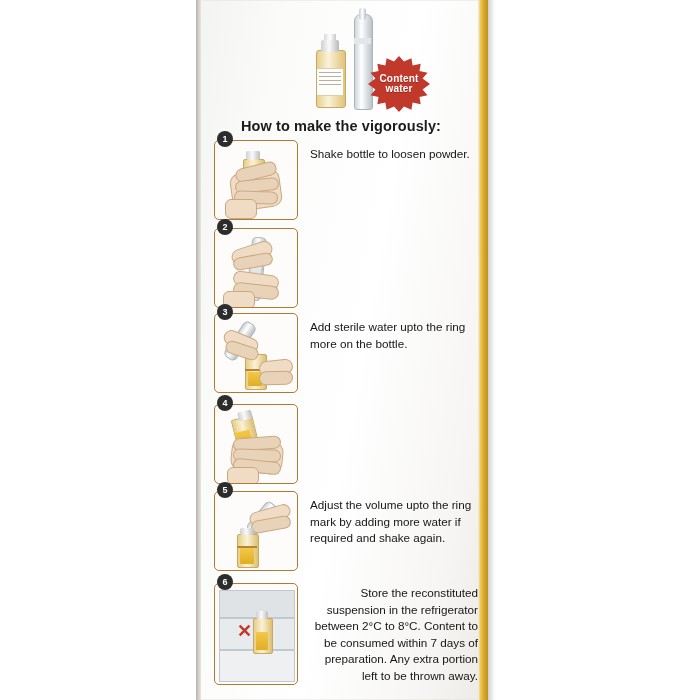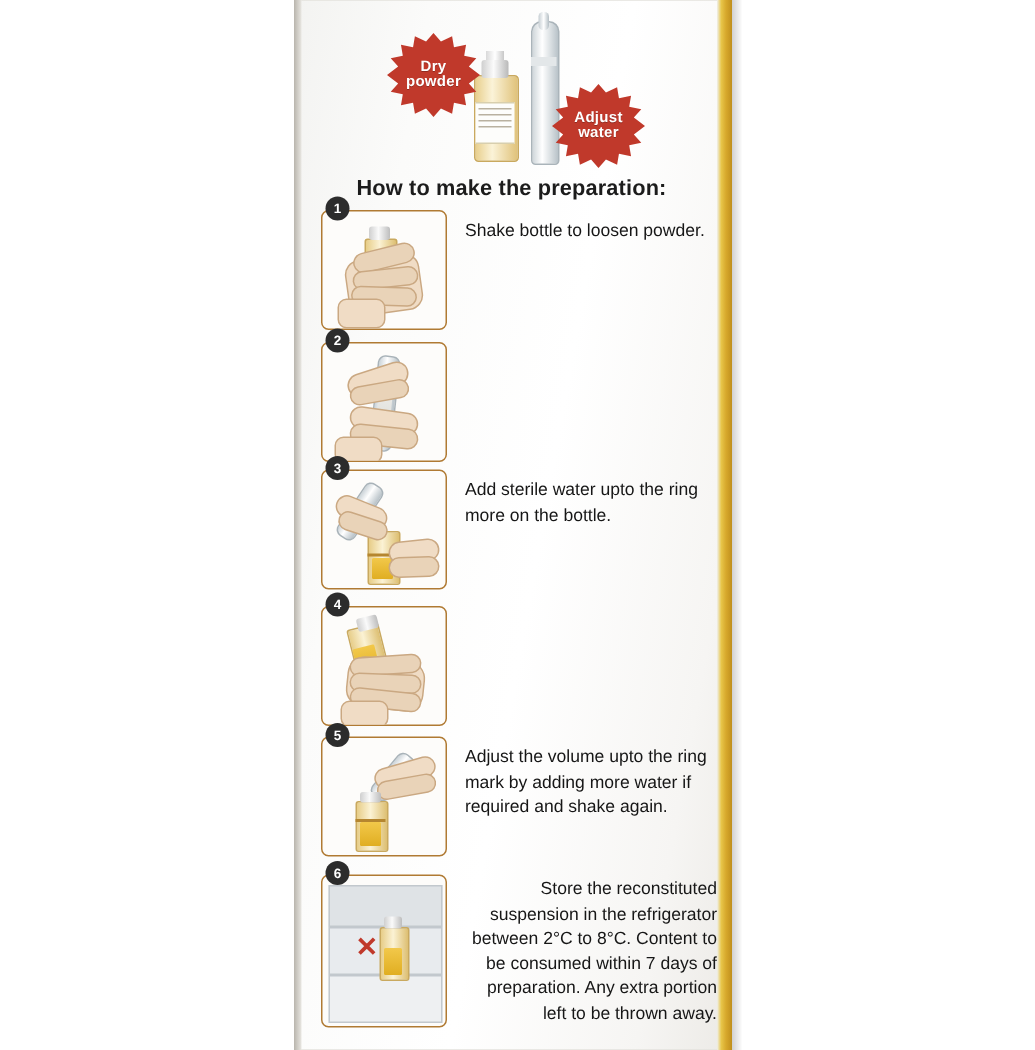--- a/index.html
+++ b/index.html
@@ -260,32 +260,27 @@
         <i></i>
         <i></i>
     </div>
     <div id="bottle-top-neck"></div>
     <div id="bottle-top-cap"></div>
     <div id="ampoule-top"></div>
     <div id="ampoule-top-band"></div>
     <div id="ampoule-top-tip"></div>
   </div>
 
-  <div id="burst-dry" class="burst starshape">
-    <span class="burst-label">
-      <span>Dry</span><br><span>powder</span>
-    </span>
-  </div>
   <div id="burst-sterile" class="burst starshape">
     <span class="burst-label">
-      <span>Adjust</span><br><span>water</span>
+      <span>Content</span><br><span>water</span>
     </span>
   </div>
 
-  <div id="heading">How to make the preparation:</div>
+  <div id="heading">How to make the vigorously:</div>
 
   <div class="step" id="step-1">
     <div class="step-figure">
       <div class="bot" style="left:28px; top:18px; width:20px; height:40px;"></div>
       <div class="liquid" style="left:31px; top:34px; width:14px; height:20px;"></div>
       <div class="bot-cap" style="left:31px; top:10px; width:14px; height:9px;"></div>
       <div class="hand" style="left:16px; top:30px; width:48px; height:36px; transform:rotate(-8deg);"></div>
       <div class="hand b" style="left:20px; top:24px; width:40px; height:12px; border-radius:8px; transform:rotate(-14deg);"></div>
       <div class="hand b" style="left:20px; top:38px; width:42px; height:11px; border-radius:8px; transform:rotate(-6deg);"></div>
       <div class="hand b" style="left:19px; top:50px; width:42px; height:11px; border-radius:8px; transform:rotate(2deg);"></div>

